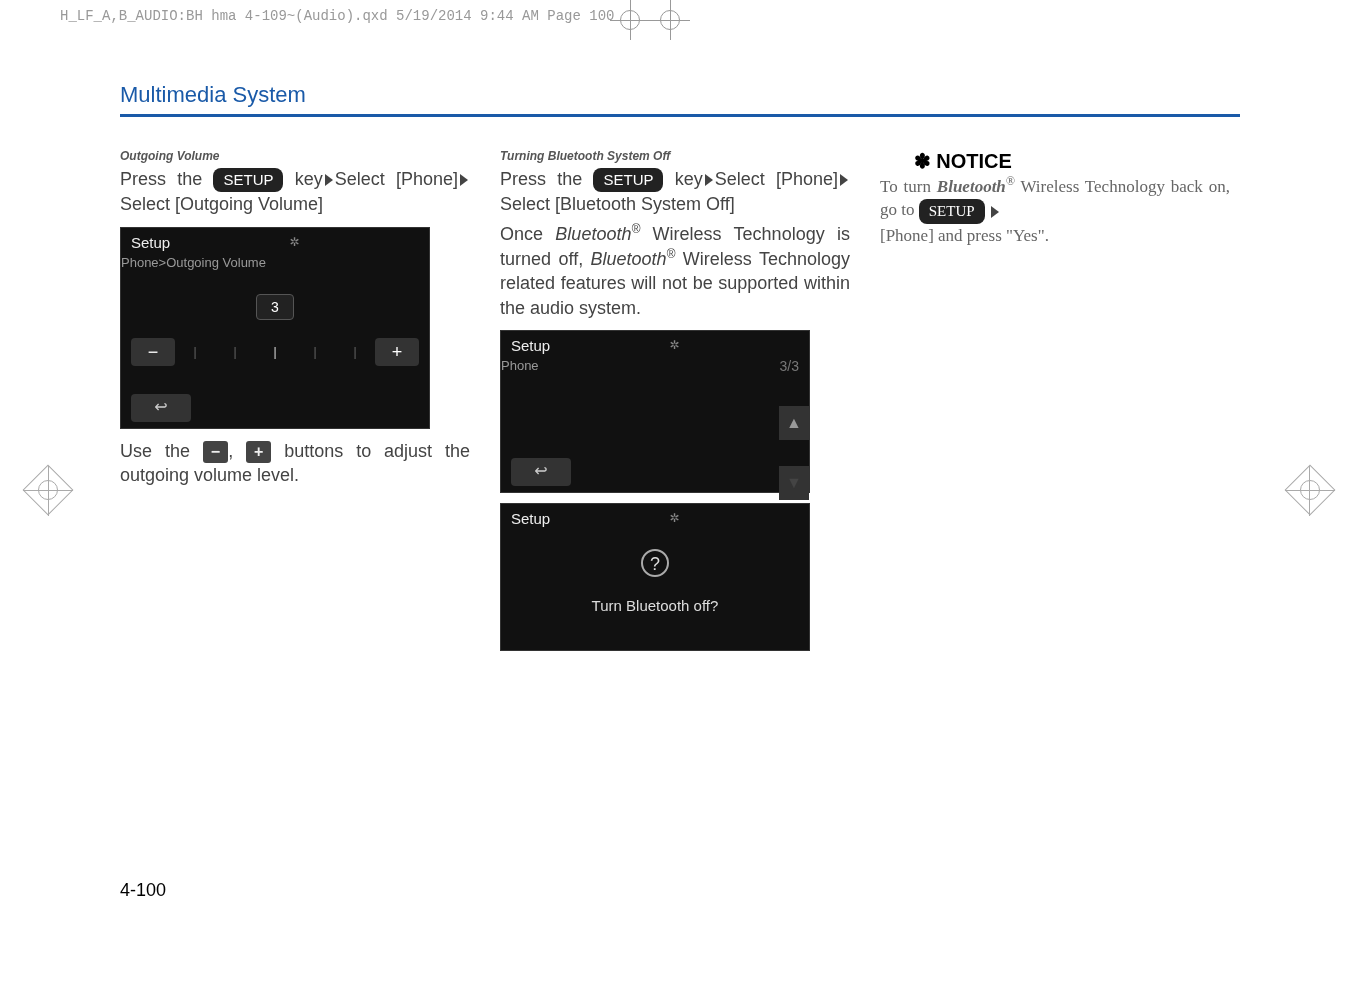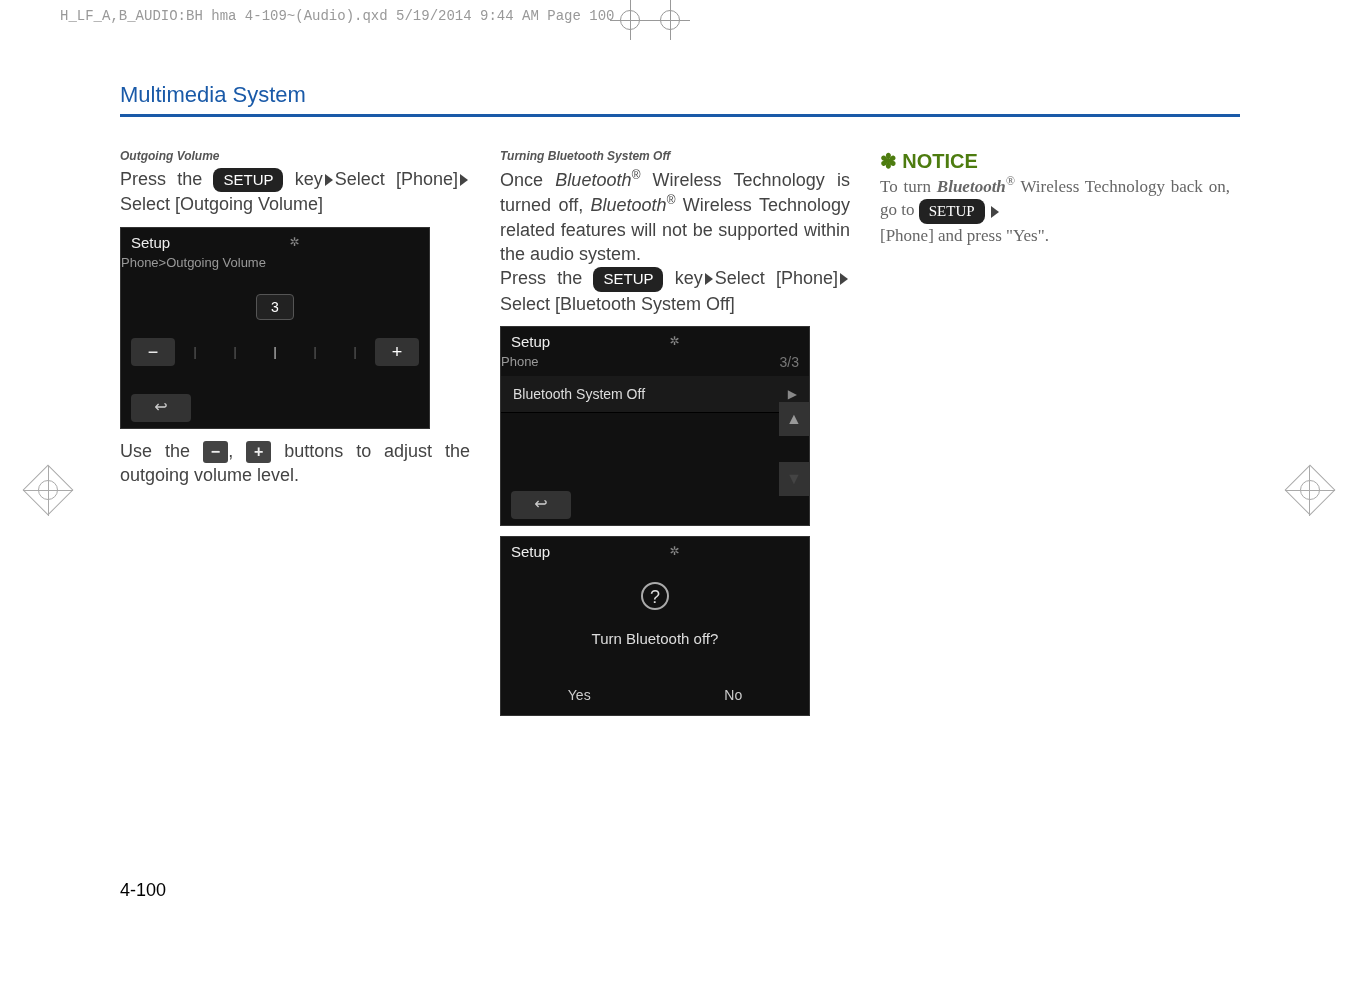--- a/index.html
+++ b/index.html
@@ -269,21 +269,22 @@
       padding-bottom: 8px;
     }
     .confirm-btn {
       color: #ccc;
       font-size: 14px;
       padding: 4px 20px;
     }
     .notice-heading {
       font-size: 20px;
       font-weight: bold;
-      color: #4d7c0f;
+      color: #000000;
+      margin-left: 34px;
     }
     .notice-text {
       font-family: Georgia, serif;
       font-size: 17px;
       color: #666;
       line-height: 1.4;
       text-align: justify;
     }
     .italic-bold { font-style: italic; font-weight: bold; }
     .reg-mark {
@@ -375,44 +376,40 @@
       <div class="body-text">
         <span>Use the </span>
         <span class="small-btn">−</span>,
         <span class="small-btn">+</span>
         <span> buttons to adjust the outgoing volume level.</span>
       </div>
     </div>
 
     <div class="col">
       <div class="subheading">Turning Bluetooth System Off</div>
-      <div class="body-text" style="margin-top:4px;">
-        <span>Once </span><span class="italic-bold" style="font-style:italic; font-weight:normal;">Bluetooth</span><span class="reg-mark">®</span><span> Wireless Technology is turned off, </span><span style="font-style:italic;">Bluetooth</span><span class="reg-mark">®</span><span> Wireless Technology related features will not be supported within the audio system.</span>
-      </div>
       <div class="body-text">
         <span>Press the </span>
         <span class="key-btn">SETUP</span>
         <span> key</span><span class="triangle"></span><span>Select [Phone]</span><span class="triangle"></span><span>Select [Bluetooth System Off]</span>
+      </div>
+      <div class="body-text" style="margin-top:4px;">
+        <span>Once </span><span class="italic-bold" style="font-style:italic; font-weight:normal;">Bluetooth</span><span class="reg-mark">®</span><span> Wireless Technology is turned off, </span><span style="font-style:italic;">Bluetooth</span><span class="reg-mark">®</span><span> Wireless Technology related features will not be supported within the audio system.</span>
       </div>
 
       <div class="screenshot">
         <div class="screenshot-header">
           <span>Setup</span>
           <span class="gear-icon">✲</span>
           <span></span>
         </div>
         <div class="screenshot-sub">
           <span>Phone</span>
           <span class="right-count">3/3</span>
         </div>
         <div style="position:relative;">
-          <div class="list-row">
-            <span>Bluetooth System Off</span>
-            <span class="play-arrow">▶</span>
-          </div>
           <div style="height:60px; background:#111;"></div>
           <div class="side-col">
             <div class="scroll-btn">▲</div>
             <div style="height:26px;"></div>
             <div class="scroll-btn" style="color:#444;">▼</div>
           </div>
         </div>
         <div class="back-row">
           <div class="back-btn">↩</div>
         </div>
@@ -421,24 +418,20 @@
       <div class="screenshot">
         <div class="screenshot-header">
           <span>Setup</span>
           <span class="gear-icon">✲</span>
           <span></span>
         </div>
         <div class="confirm-body">
           <div class="q-icon">?</div>
           <div class="confirm-text">Turn Bluetooth off?</div>
         </div>
-        <div class="confirm-btns">
-          <div class="confirm-btn">Yes</div>
-          <div class="confirm-btn">No</div>
-        </div>
       </div>
     </div>
 
     <div class="col">
       <div class="notice-heading">
         <span>✽</span> <span>NOTICE</span>
       </div>
       <div class="notice-text">
         <span>To turn </span><span class="italic-bold">Bluetooth</span><span class="reg-mark">®</span><span> Wireless Technology back on, go to </span> <span class="key-btn">SETUP</span> <span class="triangle"></span><br><span> [Phone] and press "Yes".</span>
       </div>

